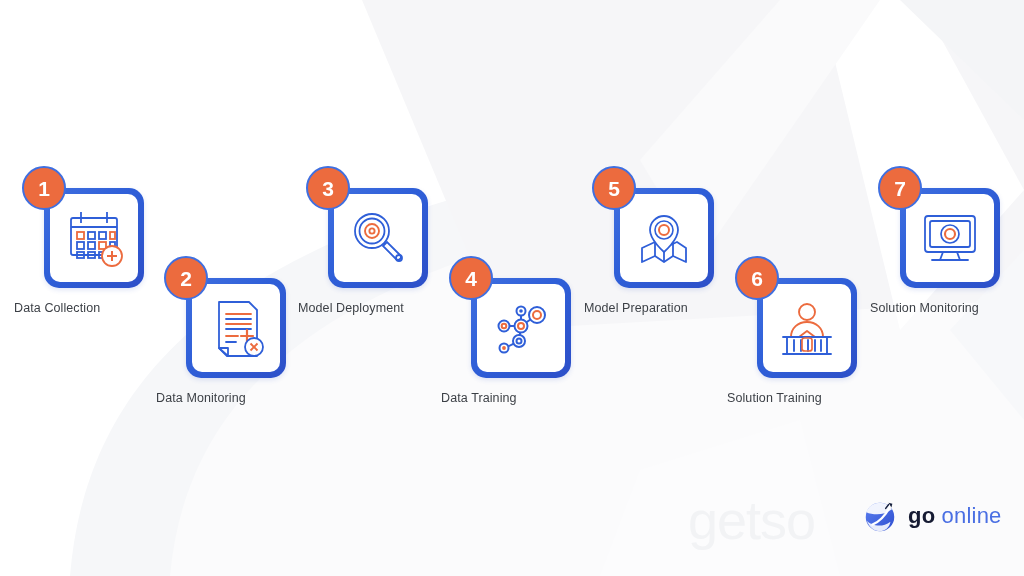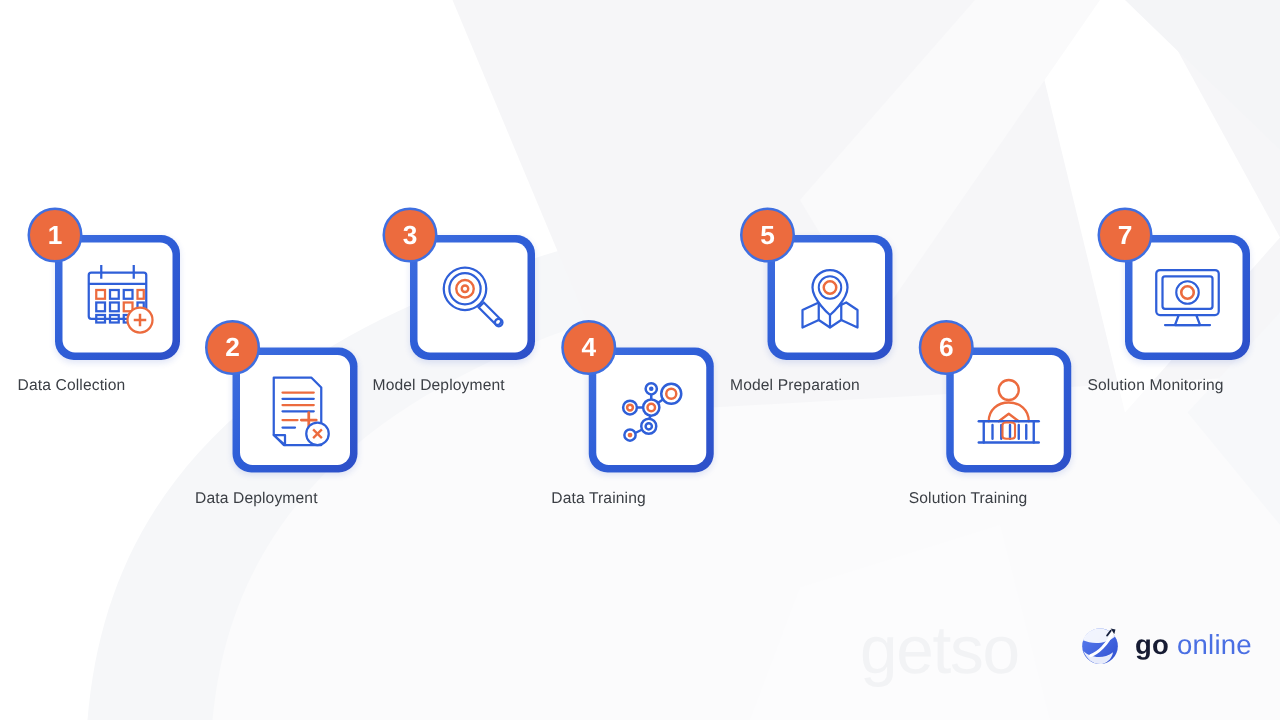--- a/index.html
+++ b/index.html
@@ -204,21 +204,21 @@
             </g>
             <g>
               <circle cx="54" cy="55" r="9" fill="#ffffff" stroke="#2f5fd8" stroke-width="1.8"></circle>
               <line x1="50.5" y1="51.5" x2="57.5" y2="58.5" stroke="#ec6b3e" stroke-width="1.9"></line>
               <line x1="57.5" y1="51.5" x2="50.5" y2="58.5" stroke="#ec6b3e" stroke-width="1.9"></line>
             </g>
           </svg>
         </div>
       </div>
     </div>
-    <div class="label">Data Deployment</div>
+    <div class="label">Data Monitoring</div>
   </div>
 
   <div class="step" style="left:298px; top:188px;">
     <div class="card-wrap">
       <div class="badge">3</div>
       <div class="card">
         <div class="card-inner">
           <svg width="72" height="72" viewBox="0 0 72 72">
             <g fill="none" stroke="#2f5fd8" stroke-width="1.8">
               <circle cx="30" cy="29" r="17"></circle>

